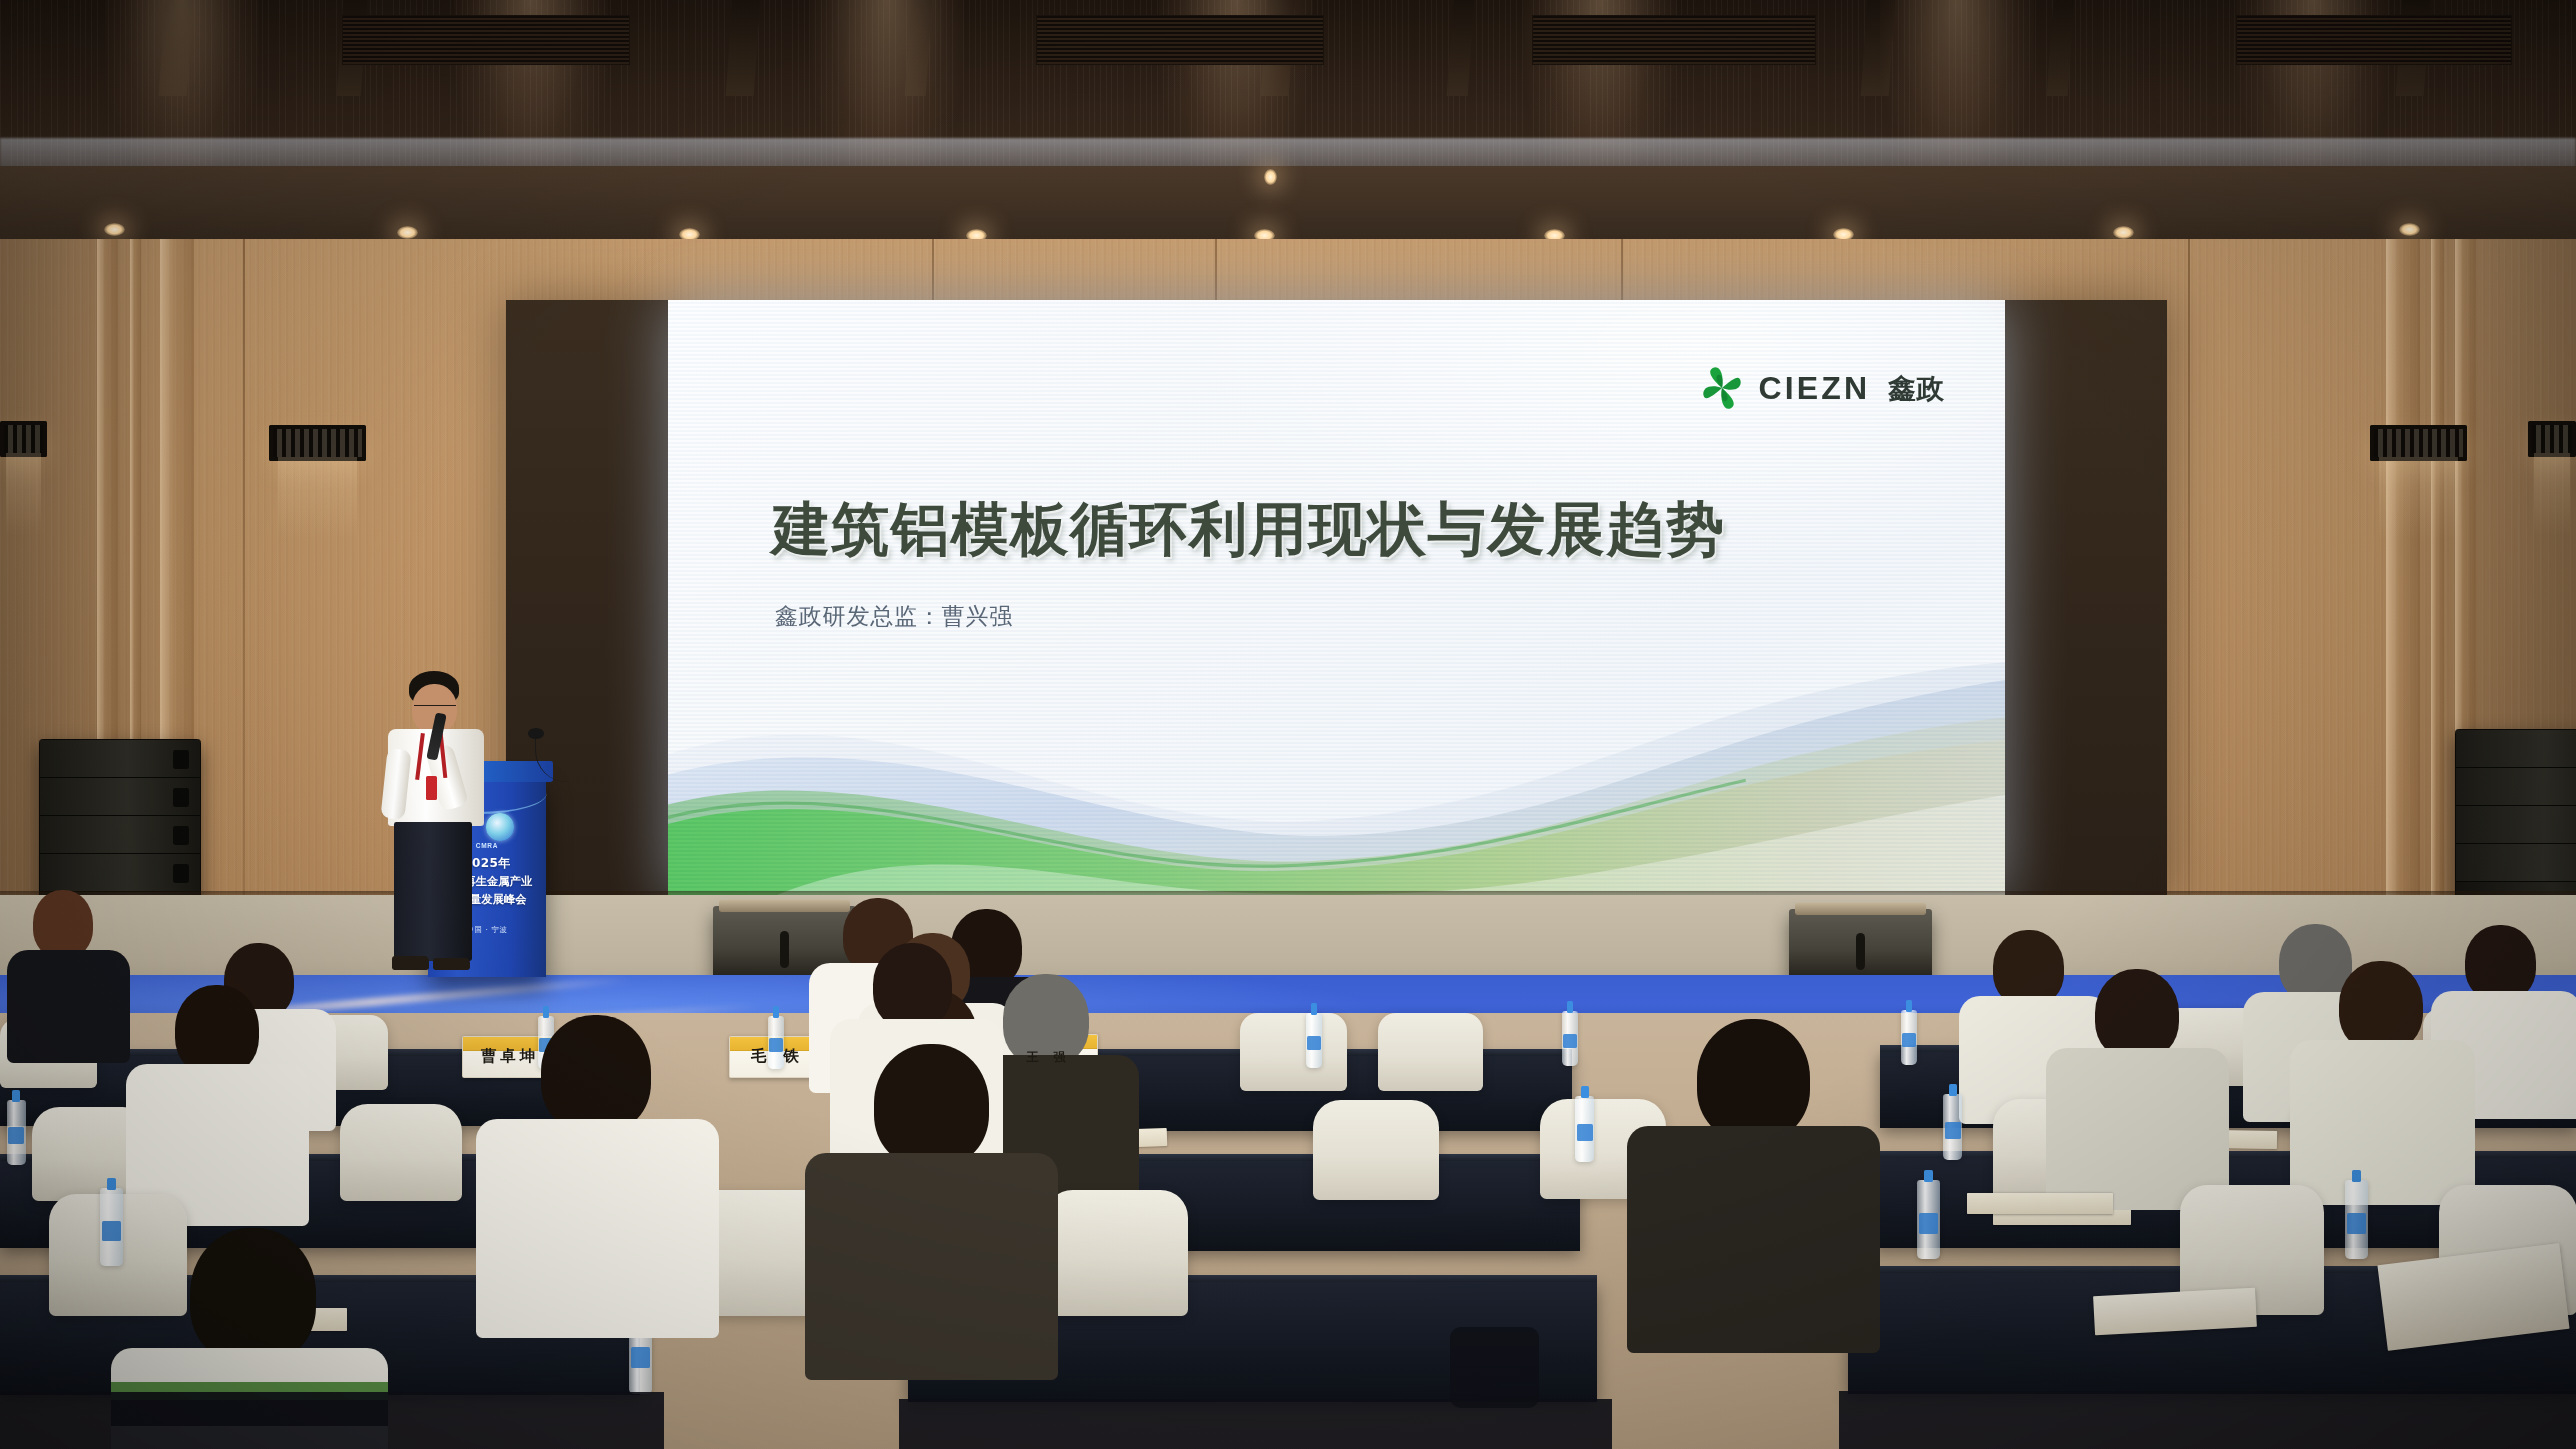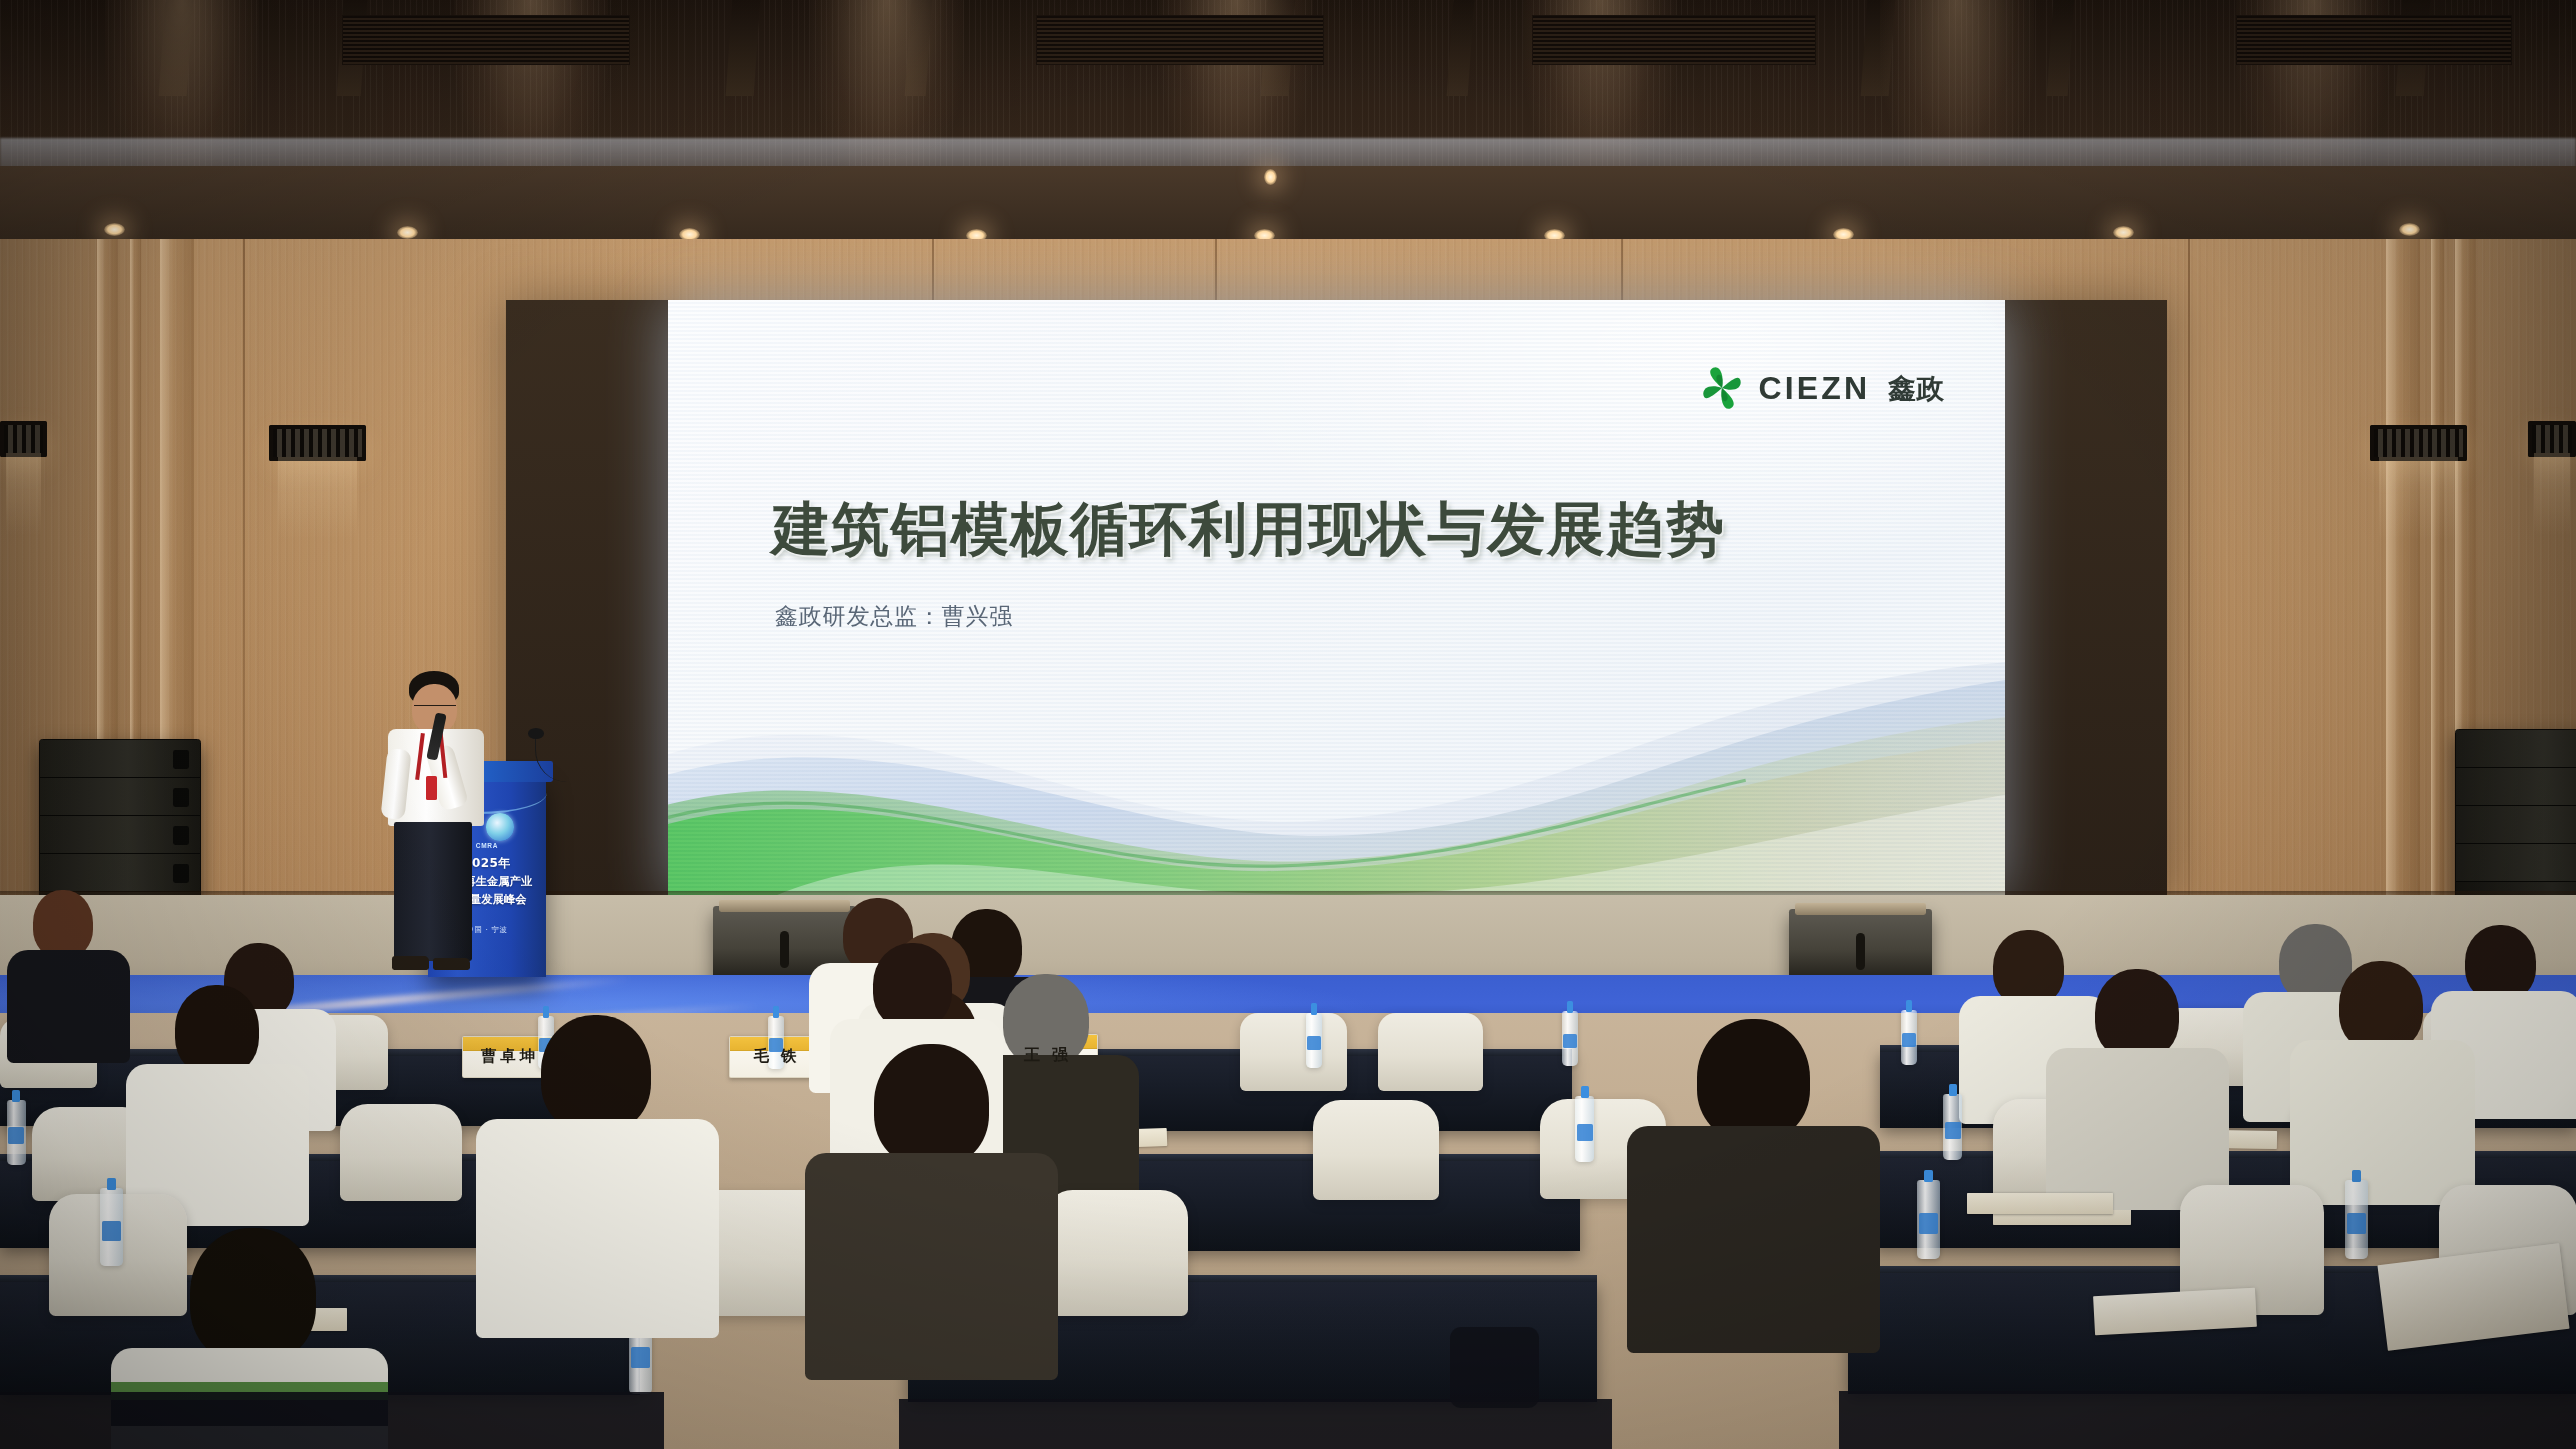--- a/index.html
+++ b/index.html
@@ -311,21 +311,21 @@
     box-shadow:0 1.6px 4px rgba(0,0,0,0.25);
     display:flex; align-items:flex-end; justify-content:center;
   }
   .namecard .nc-band {
     position:absolute; left:0; top:0; width:100%; height:34%;
     background:linear-gradient(to bottom,#f3c23f,#e8b431);
     border-bottom:0.8px solid #d6a629;
   }
   .namecard .nc-name {
     position:relative; z-index:2;
-    font-family:Liberation Serif, serif;
+    font-family:Liberation Mono, monospace;
     font-weight:700; color:#1d1a13; letter-spacing:4px;
     padding-bottom:11%;
   }
   .paper {
     position:absolute;
     background:linear-gradient(to bottom,#efe9d8,#ddd4bd);
     border-radius:0.8px;
     box-shadow:0 0.8px 2.4px rgba(0,0,0,0.3);
   }
   .booklet {
@@ -551,21 +551,21 @@
   <div class="namecard" style="left:462px;top:1036px;width:96px;height:42px;">
     <span class="nc-band"></span>
     <span class="nc-name" style="font-size:15.4px;">曹卓坤</span>
   </div>
   <div class="namecard" style="left:729px;top:1036px;width:96px;height:42px;">
     <span class="nc-band"></span>
     <span class="nc-name" style="font-size:15.4px;">毛 铁</span>
   </div>
   <div class="namecard" style="left:998px;top:1034px;width:100px;height:44px;">
     <span class="nc-band"></span>
-    <span class="nc-name" style="font-size:16px;">王 强</span>
+    <span class="nc-name" style="font-size:12px;">王 强</span>
   </div>
 
   <div class="bottle" style="left:198px;top:1016px;height:53px;"></div>
   <div class="bottle" style="left:538px;top:1016px;height:53px;"></div>
   <div class="bottle" style="left:768px;top:1016px;height:53px;"></div>
   <div class="bottle" style="left:1306px;top:1013px;height:55px;"></div>
   <div class="bottle" style="left:1562px;top:1011px;height:55px;"></div>
   <div class="bottle" style="left:1901px;top:1010px;height:55px;"></div>
   <div class="bottle" style="left:2110px;top:1010px;height:55px;"></div>
   <div class="bottle" style="left:2374px;top:1008px;height:55px;"></div>

